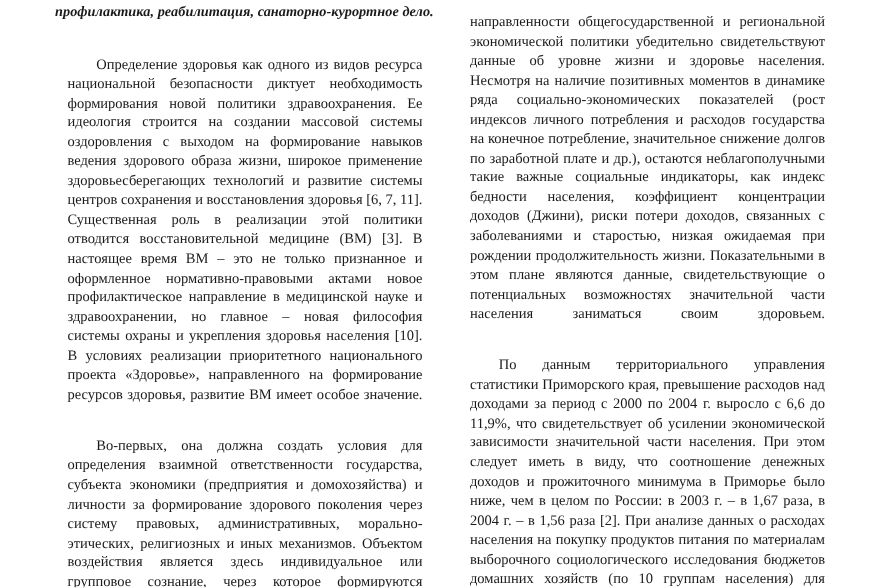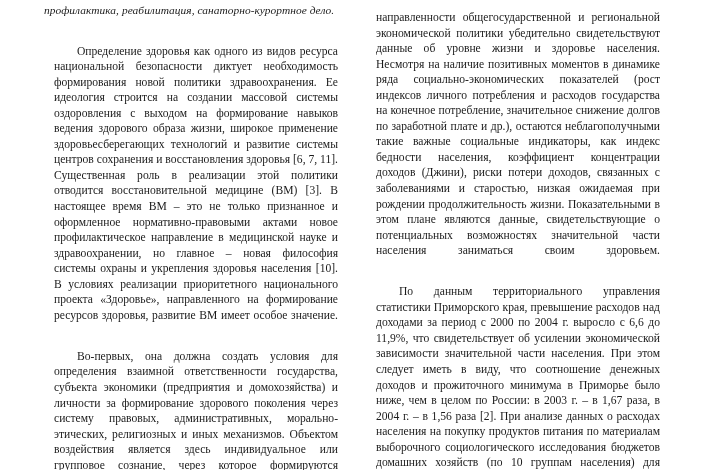--- a/index.html
+++ b/index.html
@@ -30,20 +30,21 @@
   #col-right { left: 366px; }
 
   .lead-italic {
     font-style: italic;
     text-align: left;
     margin: 0;
     padding-top: 3px;
     letter-spacing: 0.05px;
     white-space: nowrap;
     font-size: 11.4px;
+    font-weight: bold;
   }
   p.para {
     margin: 10px;
     text-indent: 23px;
   }
   p.para.cont {
     text-indent: 0;
   }
   .gap-after-lead { height: 15px; }
 

